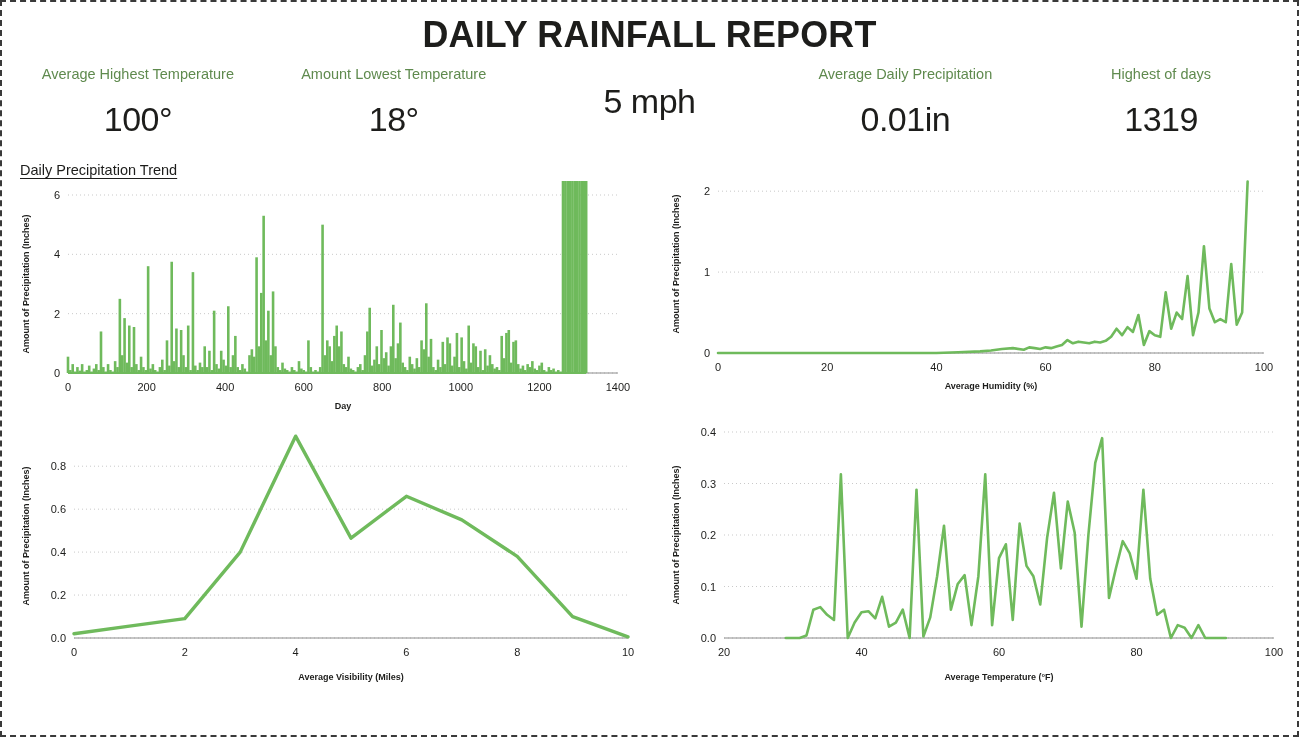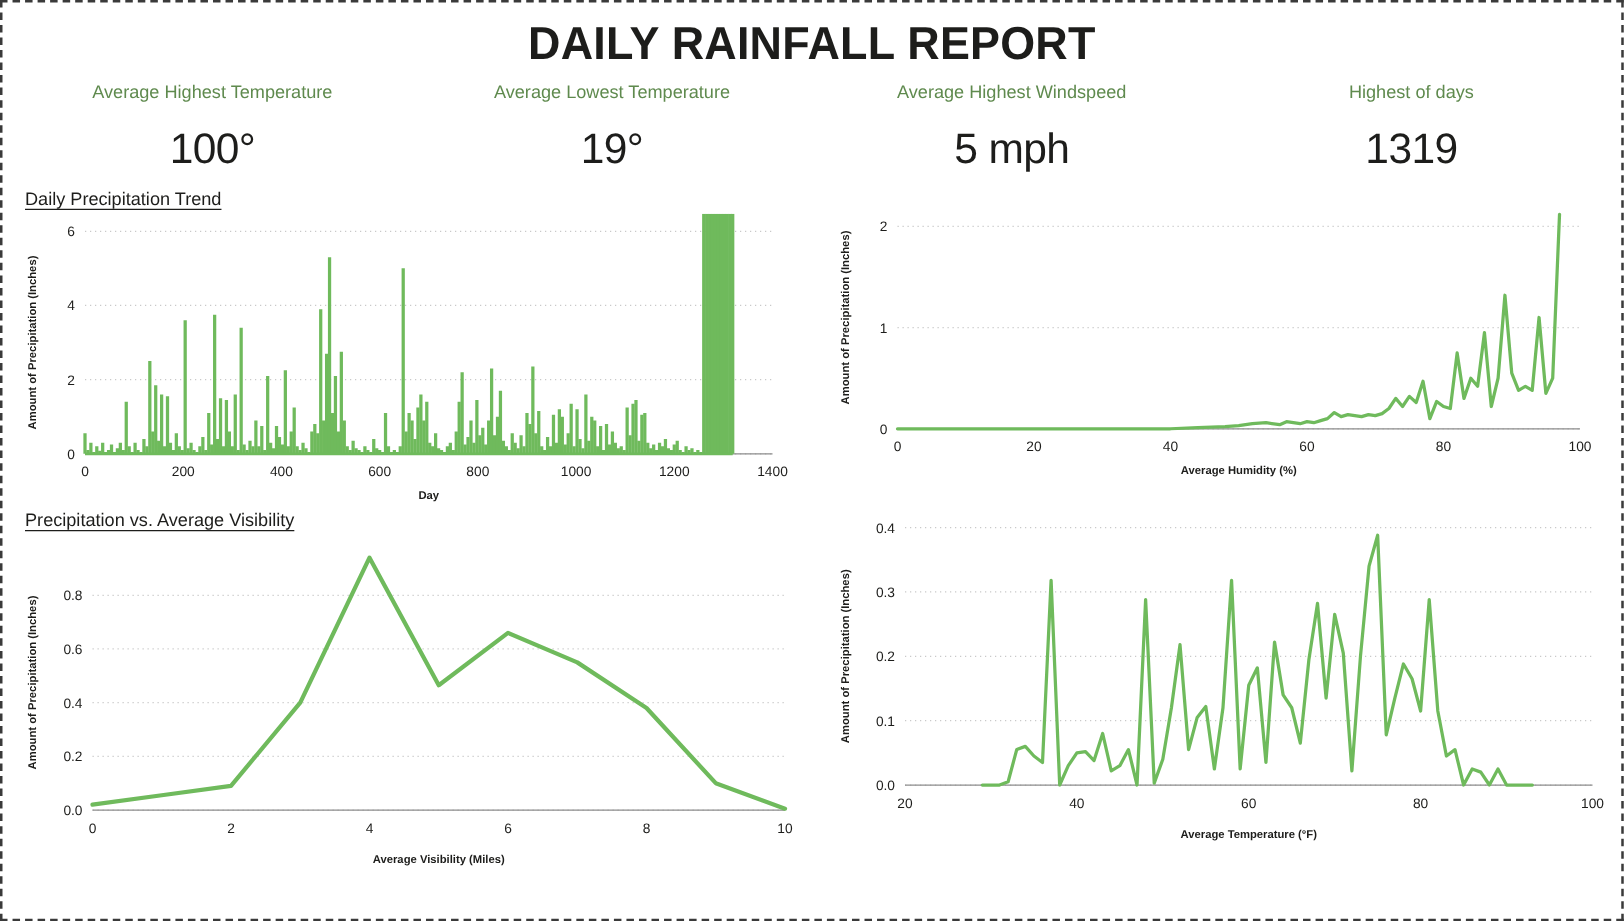--- a/index.html
+++ b/index.html
@@ -60,21 +60,21 @@
     line-height: 60px;
     margin-top: 6px;
     letter-spacing: -0.5px;
   }
 
   
   #charts {
     display: grid;
     grid-template-columns: 650px 649px;
     grid-template-rows: 257px 292px;
-    margin-top: 2px;
+    margin-top: 12px;
   }
   .chart-cell {
     position: relative;
     box-sizing: border-box;
     padding: 0 6px 0 14px;
   }
   .chart-title {
     font-size: 14.5px;
     color: #1d1d1b;
     text-decoration: underline;
@@ -118,26 +118,29 @@
 <div id="dashboard">
 
   <h1 id="report-title">DAILY RAINFALL REPORT</h1>
 
   <div id="kpi-row">
     <div class="kpi">
       <div class="kpi-label">Average Highest Temperature</div>
       <div class="kpi-value">100°</div>
     </div>
     <div class="kpi">
-      <div class="kpi-label">Average Lowest Temperature</div>
-      <div class="kpi-value">19°</div>
+      <div class="kpi-label">Amount Lowest Temperature</div>
+      <div class="kpi-value">18°</div>
     </div>
     <div class="kpi">
-      <div class="kpi-label">Average Highest Windspeed</div>
       <div class="kpi-value">5 mph</div>
+    </div>
+    <div class="kpi">
+      <div class="kpi-label">Average Daily Precipitation</div>
+      <div class="kpi-value">0.01in</div>
     </div>
     <div class="kpi">
       <div class="kpi-label">Highest of days</div>
       <div class="kpi-value">1319</div>
     </div>
   </div>
 
   <div id="charts">
 
     <div class="chart-cell">
@@ -404,21 +407,20 @@
           <text x="379.59999999999997" y="210" text-anchor="middle" class="tick">60</text>
           <text x="488.8" y="210" text-anchor="middle" class="tick">80</text>
           <text x="598" y="210" text-anchor="middle" class="tick">100</text>
           <text x="325" y="228" text-anchor="middle" class="xlabel">Average Humidity (%)</text>
           <text x="13" y="103" text-anchor="middle" class="ylabel" transform="rotate(-90 13 103)">Amount of Precipitation (Inches)</text>
           <path d="M52.00 192.00 L161.20 192.00 L215.80 192.00 L248.56 192.00 L270.40 192.00 L292.24 191.19 L314.08 190.38 L325.00 189.57 L335.92 187.95 L346.84 187.15 L357.76 188.76 L363.22 186.34 L368.68 187.15 L374.14 187.95 L379.60 186.34 L385.06 187.15 L390.52 185.53 L395.98 183.91 L401.44 179.05 L406.90 182.29 L412.36 180.67 L417.82 181.48 L423.28 182.29 L428.74 180.67 L434.20 181.48 L439.66 179.86 L445.12 175.82 L450.58 167.73 L456.04 174.20 L461.50 166.11 L466.96 170.96 L472.42 153.97 L477.88 183.91 L483.34 170.15 L488.80 174.20 L494.26 175.82 L499.72 131.32 L505.18 167.73 L510.64 151.55 L516.10 158.02 L521.56 115.14 L527.02 174.20 L532.48 151.55 L537.94 85.20 L543.40 147.50 L548.86 161.25 L554.32 158.02 L559.78 161.25 L565.24 103.00 L570.70 163.68 L576.16 151.55 L581.62 20.47" class="series-line" stroke="#6fba5c" stroke-width="2.6"></path>
         </svg>
     </div>
 
     <div class="chart-cell">
-      <div class="chart-title">Precipitation vs. Average Visibility</div>
       <svg class="chart-svg" id="svg-2" width="630" height="266" viewBox="0 0 630 266">
           <line x1="58" y1="220" x2="612" y2="220" class="gridline"></line>
           <text x="50" y="224" text-anchor="end" class="tick">0.0</text>
           <line x1="58" y1="177.05263157894737" x2="612" y2="177.05263157894737" class="gridline"></line>
           <text x="50" y="181.05263157894737" text-anchor="end" class="tick">0.2</text>
           <line x1="58" y1="134.10526315789474" x2="612" y2="134.10526315789474" class="gridline"></line>
           <text x="50" y="138.10526315789474" text-anchor="end" class="tick">0.4</text>
           <line x1="58" y1="91.15789473684211" x2="612" y2="91.15789473684211" class="gridline"></line>
           <text x="50" y="95.15789473684211" text-anchor="end" class="tick">0.6</text>
           <line x1="58" y1="48.21052631578945" x2="612" y2="48.21052631578945" class="gridline"></line>

